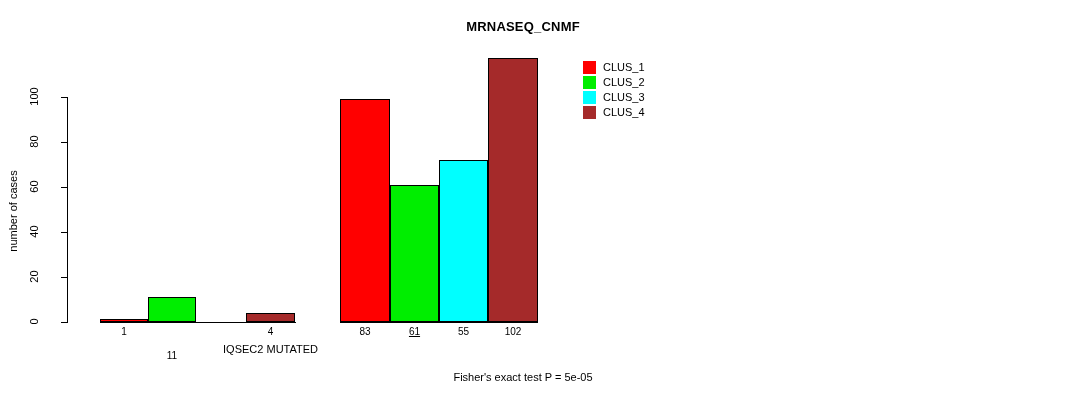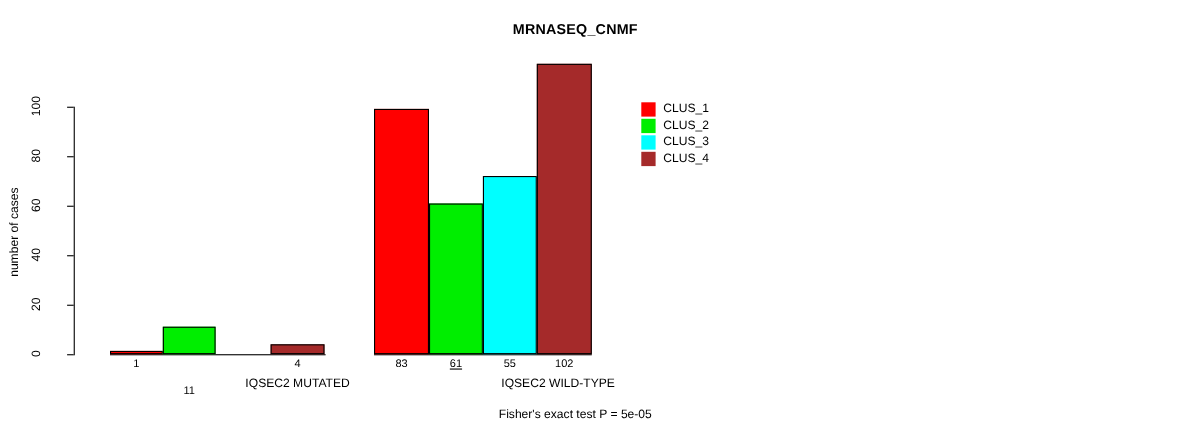--- a/index.html
+++ b/index.html
@@ -100,21 +100,20 @@
     font-size: 11px;
     line-height: 12px;
     text-align: right;
     top: 343px;
   }
   
   .legend {
     position: absolute;
     left: 583px;
     top: 60px;
-    margin-top: 32px;
   }
   .legend-row {
     position: relative;
     height: 15px;
     display: flex;
     align-items: center;
   }
   .legend-swatch {
     width: 13px;
     height: 13px;
@@ -190,21 +189,20 @@
   <div class="bar" style="left:340px; width:50px; top:99px; height:223px; background:#FF0000;"></div>
   <div class="bar" style="left:390px; width:49px; top:185px; height:137px; background:#00EE00;"></div>
   <div class="bar" style="left:439px; width:49px; top:160px; height:162px; background:#00FFFF;"></div>
   <div class="bar" style="left:488px; width:50px; top:58px; height:264px; background:#A52A2A;"></div>
 
   <div class="bar-value" style="left:340px; width:50px;">83</div>
   <div class="bar-value" style="left:390px; width:49px;text-decoration:underline;">61</div>
   <div class="bar-value" style="left:439px; width:49px;">55</div>
   <div class="bar-value" style="left:488px; width:50px;">102</div>
 
-  <div class="group-label" style="left:319px; width:240px;">IQSEC2 WILD-TYPE</div>
 
   <div class="legend">
     <div class="legend-row">
       <span class="legend-swatch" style="background:#FF0000;"></span>
       <span class="legend-text">CLUS_1</span>
     </div>
     <div class="legend-row">
       <span class="legend-swatch" style="background:#00EE00;"></span>
       <span class="legend-text">CLUS_2</span>
     </div>

